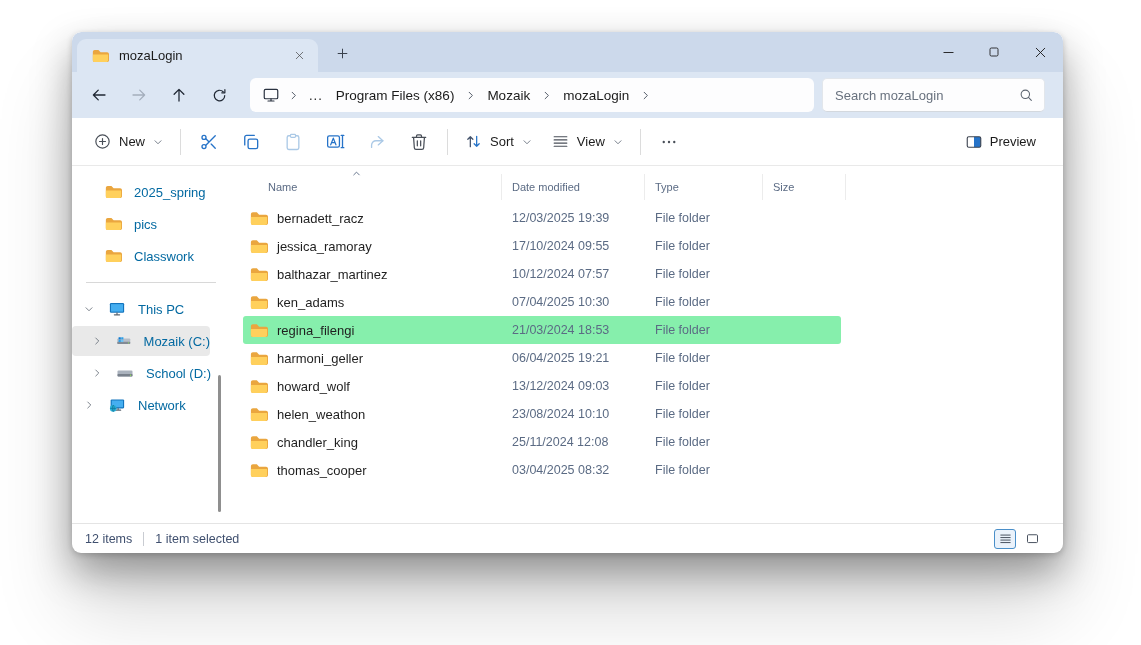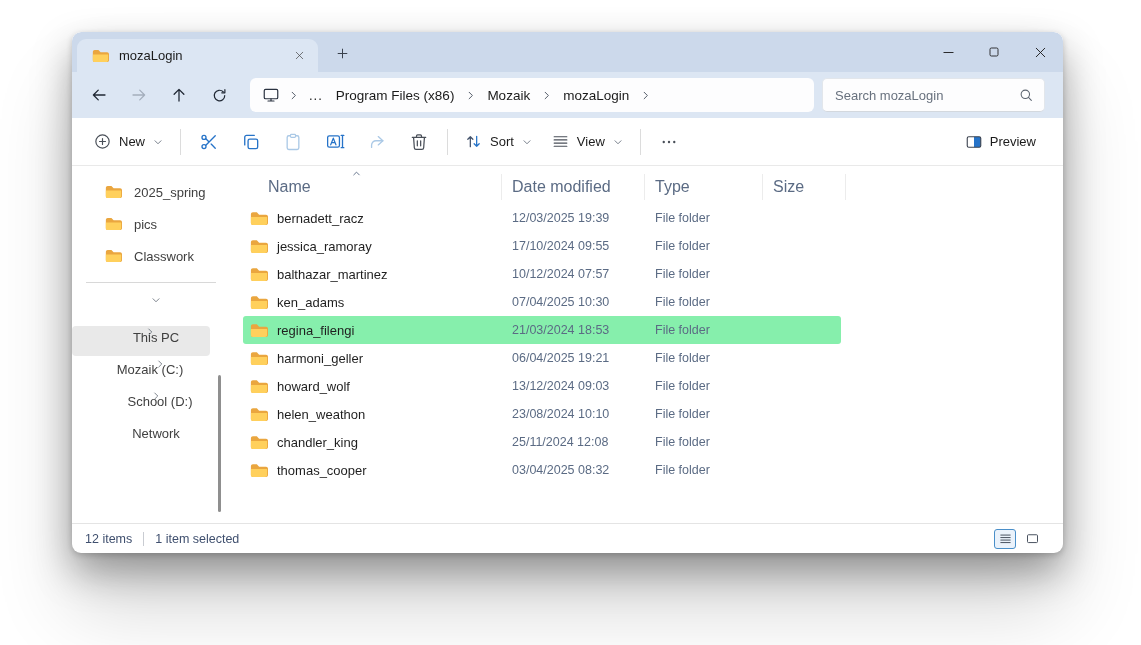--- a/index.html
+++ b/index.html
@@ -51,33 +51,33 @@
   .tb-label { font-size:13px; }
   .chev { color:#55606e; display:flex; }
   .c-accent { color:#2673c8; }
   .c-dim { color:#abc9e6; }
   .c-dark { color:#494f58; }
   .spacer { flex:1; }
 
   
   .content { flex:1; display:flex; min-height:0; }
   .sidebar { width:158px; flex:none; position:relative; padding-top:9px; }
-  .side-item { height:30px; display:flex; align-items:center; gap:12px; margin:2px 0; font-size:13px; color:#404040; }
+  .side-item { height:30px; display:flex; align-items:center; gap:12px; margin:2px 0; font-size:13px; color:#0369a1; }
   .side-item .lbl { white-space:nowrap; }
   .side-quick { padding-left:33px; }
   .side-sep { height:1px; background:#d8d8d8; margin:11px 14px 11px 14px; }
-  .side-tree { padding-left:10px;flex-direction:column; }
+  .side-tree { padding-left:10px; }
   .tree-chevron { width:14px; display:flex; justify-content:center; color:#5c6470; flex:none; }
   .indent1 { padding-left:18px; }
   .side-item.selected { background:#e9e9e9; width:138px; border-radius:4px; }
   .side-scrollthumb { position:absolute; right:9px; top:209px; width:3px; height:137px; background:#8f8f8f; border-radius:2px; }
 
   .main { flex:1; min-width:0; position:relative; padding-top:8px; }
   .list-header { display:flex; height:26px; align-items:center; margin:0 0 4px 13px; position:relative;
-    color:#5b6b84; font-size:16px; }
+    color:#5b6b84; font-size:11px; }
   .hcell { height:26px; display:flex; align-items:center; padding-left:25px; border-right:1px solid #ececec; }
   .hc-name { width:259px; }
   .hc-date { width:143px; padding-left:10px; }
   .hc-type { width:118px; padding-left:10px; }
   .hc-size { width:83px;  padding-left:10px; }
   .sort-caret { position:absolute; left:108px; top:-6px; color:#5b6b84; }
 
   .row { display:flex; height:28px; align-items:center; margin-left:13px; width:598px; border-radius:3px; }
   .row.selected { background:#86efac; }
   .cell-name { width:259px; display:flex; align-items:center; gap:9px; padding-left:7px;

